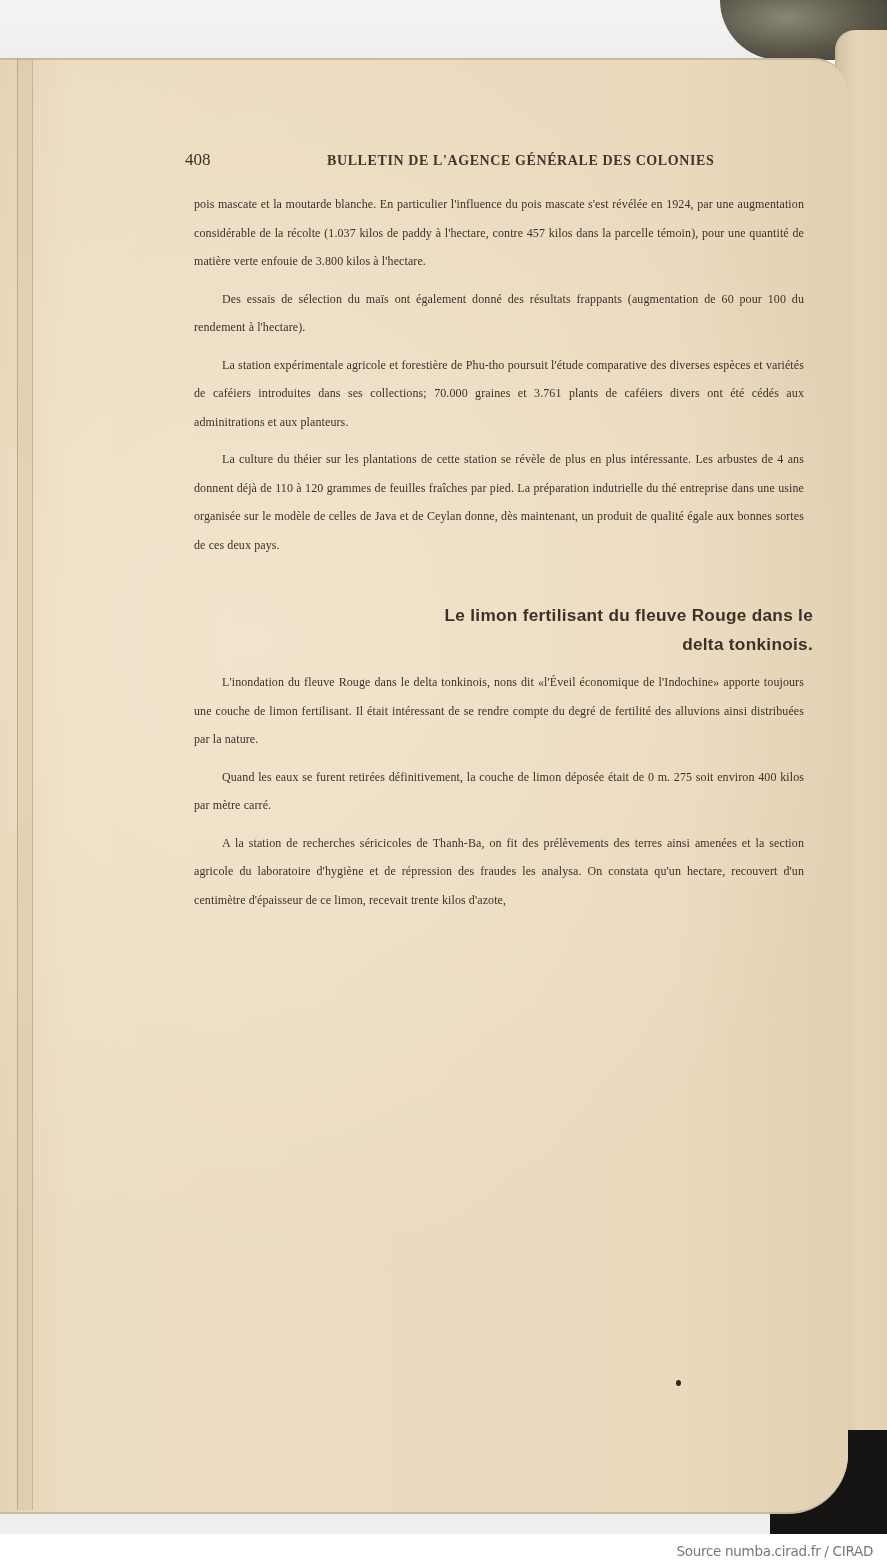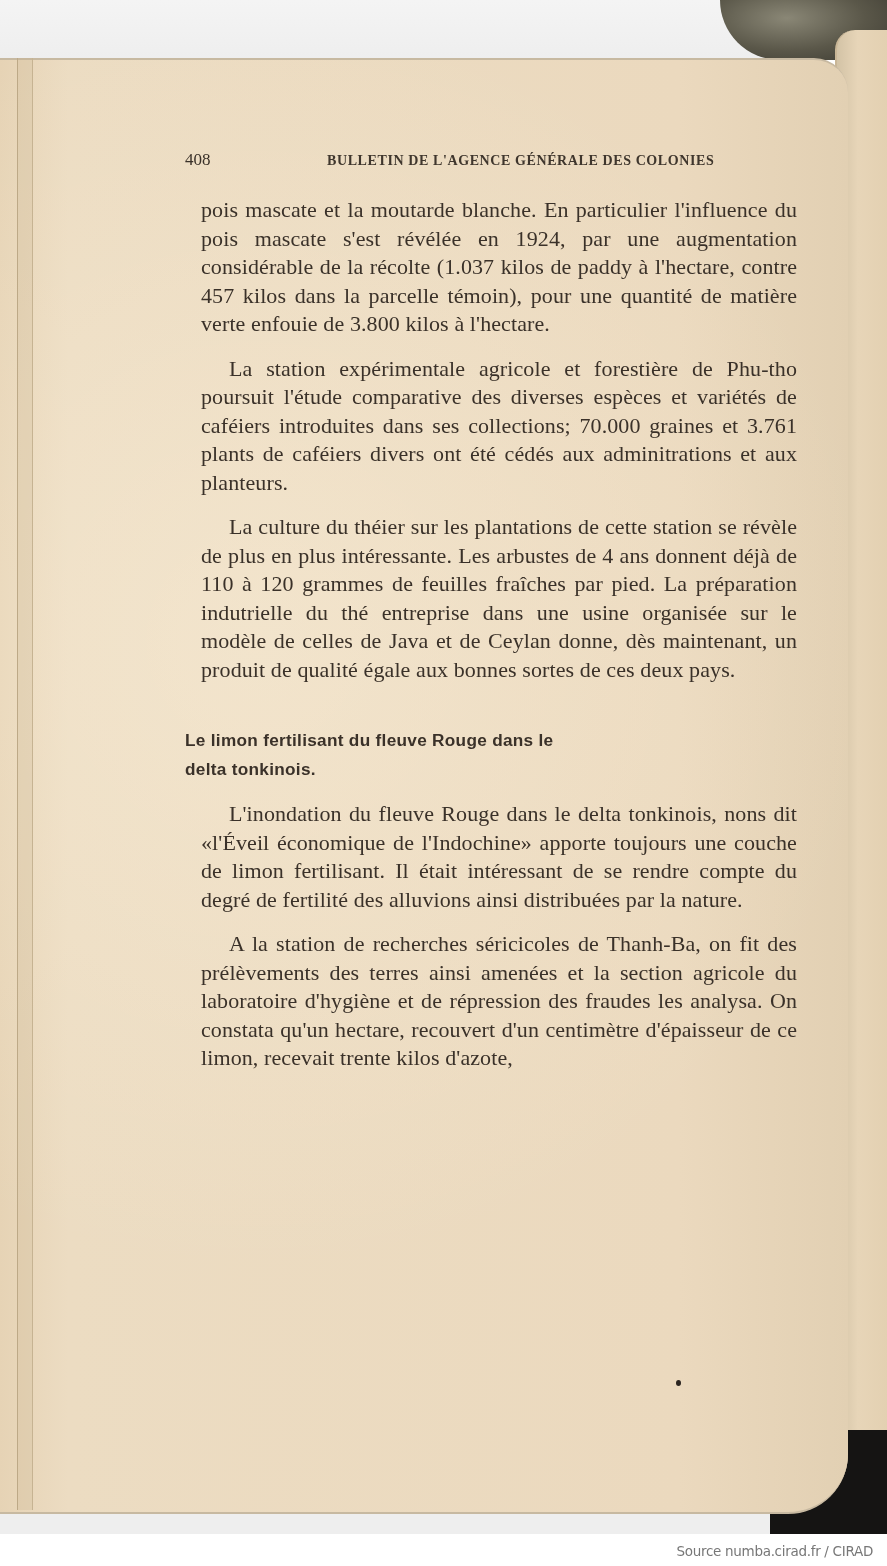--- a/index.html
+++ b/index.html
@@ -58,29 +58,29 @@
     gap: 40px;
   }
   .page-number {
     font-size: 17px; width: 102px;
   }
   .head-title {
     font-size: 14px; letter-spacing: 0.6px; font-weight: bold;
     font-variant: small-caps; color: #3f362d;
   }
   .para {
-    margin: 16px; line-height: 28.5px; text-align: justify;
-    text-indent: 28px; font-size: 22px;
+    margin: 9px; line-height: 28.5px; text-align: justify;
+    text-indent: 28px; font-size: 12px;
     letter-spacing: 0.1px;
   }
   .para.no-indent { text-indent: 0; }
   .section-heading {
     font-family: "Liberation Sans", "DejaVu Sans", sans-serif;
     font-weight: bold; font-size: 17.2px; color: #3a3129;
-    text-align: left; line-height: 29px;
+    text-align: right; line-height: 29px;
     margin: 42px 0 2px 0;
     letter-spacing: 0.3px;
   }
   .dot {
     position: absolute; left: 676px; top: 1380px; width: 5px; height: 6px;
     background: #2b2520; border-radius: 50%;
   }
   .source {
     position: absolute; right: 14px; top: 1543px;
     font-family: "DejaVu Sans", "Liberation Sans", sans-serif;
@@ -99,27 +99,29 @@
 <div class="page"></div>
 <div class="binding-line"></div>
 
 <div class="content">
   <div class="running-head">
     <span class="page-number">408</span>
     <span class="head-title">BULLETIN DE L'AGENCE GÉNÉRALE DES COLONIES</span>
   </div>
 
   <p class="para no-indent">pois mascate et la moutarde blanche. En particulier l'influence du pois mascate s'est révélée en 1924, par une augmentation considérable de la récolte (1.037 kilos de paddy à l'hectare, contre 457 kilos dans la parcelle témoin), pour une quantité de matière verte enfouie de 3.800 kilos à l'hectare.</p>
+  <p class="para">Des essais de sélection du maïs ont également donné des résultats frappants (augmentation de 60 pour 100 du rendement à l'hectare).</p>
   <p class="para">La station expérimentale agricole et forestière de Phu-tho poursuit l'étude comparative des diverses espèces et variétés de caféiers introduites dans ses collections; 70.000 graines et 3.761 plants de caféiers divers ont été cédés aux adminitrations et aux planteurs.</p>
   <p class="para">La culture du théier sur les plantations de cette station se révèle de plus en plus intéressante. Les arbustes de 4 ans donnent déjà de 110 à 120 grammes de feuilles fraîches par pied. La préparation indutrielle du thé entreprise dans une usine organisée sur le modèle de celles de Java et de Ceylan donne, dès maintenant, un produit de qualité égale aux bonnes sortes de ces deux pays.</p>
 
   <div class="section-heading">
     <div>Le limon fertilisant du fleuve Rouge dans le</div>
     <div>delta tonkinois.</div>
   </div>
 
   <p class="para">L'inondation du fleuve Rouge dans le delta tonkinois, nons dit «l'Éveil économique de l'Indochine» apporte toujours une couche de limon fertilisant. Il était intéressant de se rendre compte du degré de fertilité des alluvions ainsi distribuées par la nature.</p>
+  <p class="para">Quand les eaux se furent retirées définitivement, la couche de limon déposée était de 0 m. 275 soit environ 400 kilos par mètre carré.</p>
   <p class="para">A la station de recherches séricicoles de Thanh-Ba, on fit des prélèvements des terres ainsi amenées et la section agricole du laboratoire d'hygiène et de répression des fraudes les analysa. On constata qu'un hectare, recouvert d'un centimètre d'épaisseur de ce limon, recevait trente kilos d'azote,</p>
 </div>
 
 <div class="dot"></div>
 
 <div class="source">Source numba.cirad.fr / CIRAD</div>
 
 </body></html>

